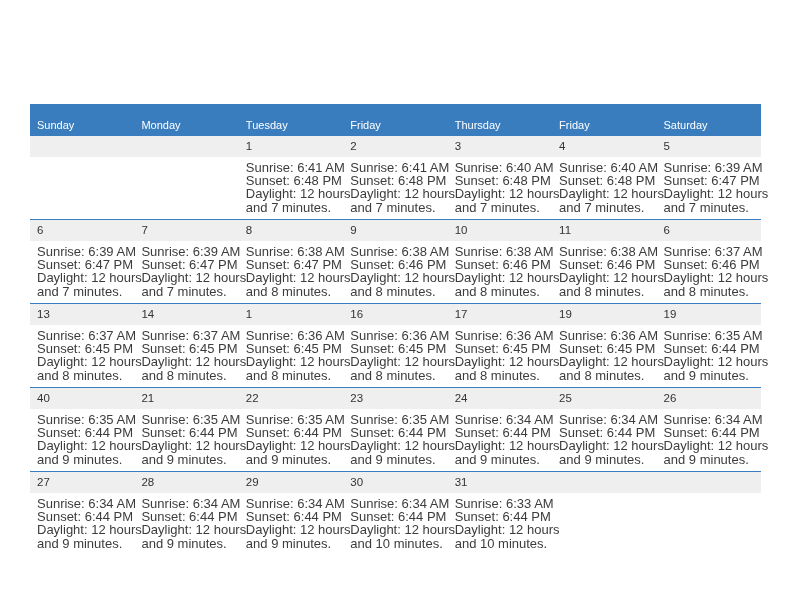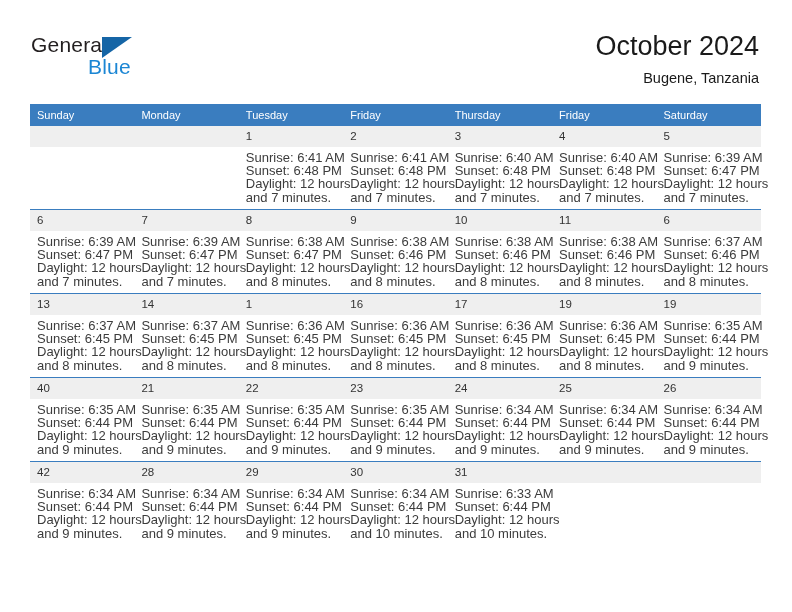--- a/index.html
+++ b/index.html
@@ -92,21 +92,21 @@
     width: 731px;
     border-collapse: collapse;
     table-layout: fixed;
   }
   .calendar th {
     background: #3a7dbf;
     color: #ffffff;
     font-size: 11px;
     font-weight: normal;
     text-align: left;
-    padding: 5px 0 5px 7px;
+    padding: 15px 0 5px 7px;
     height: 11px;
     border: none;
   }
   .calendar td {
     vertical-align: top;
     padding: 0;
     border: none;
     border-top: 1px solid #3a7dbf;
     height: 83px;
     width: 104.43px;
@@ -136,34 +136,20 @@
   }
   td.blank .daynum {
     background: #efefef;
   }
 </style>
 </head>
 <body>
 
 <div class="page">
 
-  <div class="header">
-
-    <div class="brand">
-      <span class="brand-general">General</span>
-      <span class="brand-triangle"></span>
-      <span class="brand-blue">Blue</span>
-    </div>
-
-    <div class="title-block">
-      <div class="cal-title">October 2024</div>
-      <div class="cal-subtitle">Bugene, Tanzania</div>
-    </div>
-
-  </div>
 
   <table class="calendar">
     <thead>
       <tr>
         <th>Sunday</th>
         <th>Monday</th>
         <th>Tuesday</th>
         <th>Friday</th>
         <th>Thursday</th>
         <th>Friday</th>
@@ -414,21 +400,21 @@
             <div class="details">
               <div>Sunrise: 6:34 AM</div>
               <div>Sunset: 6:44 PM</div>
               <div>Daylight: 12 hours</div>
               <div>and 9 minutes.</div>
             </div>
           </td>
         </tr>
         <tr class="week-row">
           <td>
-            <div class="daynum">42</div>
+            <div class="daynum">27</div>
             <div class="details">
               <div>Sunrise: 6:34 AM</div>
               <div>Sunset: 6:44 PM</div>
               <div>Daylight: 12 hours</div>
               <div>and 9 minutes.</div>
             </div>
           </td>
           <td>
             <div class="daynum">28</div>
             <div class="details">

